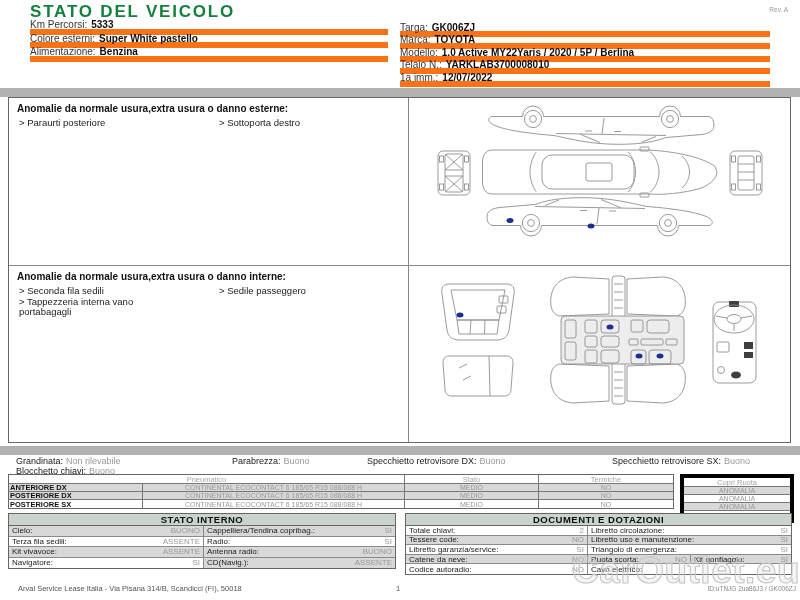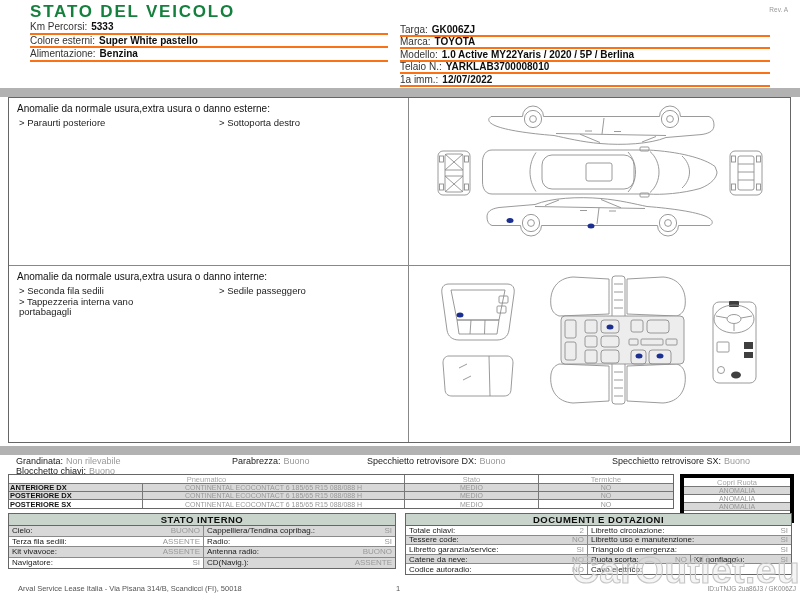--- a/index.html
+++ b/index.html
@@ -5,33 +5,33 @@
   html,body{margin:0;padding:0;background:#e8e8e8;}
   *{box-sizing:border-box;}
   .page{position:relative;width:800px;height:600px;background:#fff;overflow:hidden;
         font-family:"Liberation Sans","DejaVu Sans",sans-serif;color:#1a1a1a;}
   .page-title{position:absolute;left:30px;top:2px;font-size:17px;font-weight:bold;
         color:#15803d;letter-spacing:1.8px;}
   .rev{position:absolute;right:12px;top:6px;font-size:6.5px;color:#999;}
   .info-table{position:absolute;}
   .ileft{left:30px;top:21px;width:358px;}
   .iright{left:400px;top:24px;width:370px;}
-  .info-row{display:flex;align-items:center;gap:4px;border-bottom:2px solid #f97316;font-size:10px;}
+  .info-row{display:flex;align-items:center;gap:4px;border-bottom:6px solid #f97316;font-size:10px;}
   .ileft .info-row{height:13.5px;}
   .iright .info-row{height:12.5px;}
   .info-row .lbl{color:#333;white-space:nowrap;}
   .info-row .val{font-weight:bold;color:#0d0d0d;white-space:nowrap;}
   .gbar{position:absolute;left:0;width:800px;height:9px;background:#b2b2b2;}
   #bar1{top:88px;} #bar2{top:446px;}
   .main-box{position:absolute;left:8px;top:97px;width:783px;height:346px;border:1px solid #666;
         display:grid;grid-template-columns:400px 1fr;grid-template-rows:168px 1fr;background:#fff;}
   .cell{position:relative;overflow:hidden;}
   .cell.text{border-right:1px solid #888;}
   .cell.top{border-bottom:1px solid #888;}
-  .anom-heading{font-size:10px;font-weight:normal;color:#111;padding:5px 8px 0 8px;}
+  .anom-heading{font-size:10px;font-weight:bold;color:#111;padding:5px 8px 0 8px;}
   .anom-cols{display:grid;grid-template-columns:200px 1fr;padding:4px 8px 0 10px;
         font-size:9.5px;color:#222;}
   .anom-item{line-height:10.5px;}
   .narrow{width:162px;}
   .cell.diag{display:flex;justify-content:center;align-items:flex-start;}
   .diagram path,.diagram rect,.diagram circle,.diagram ellipse,.diagram line
         {stroke:#8f8f8f;stroke-width:0.9;fill:none;}
   .diagram .floor{fill:#ededed;}
   .diagram .dark{fill:#3f3f3f;stroke:none;}
   .diagram .dot{fill:#1a2f8f;stroke:none;}

